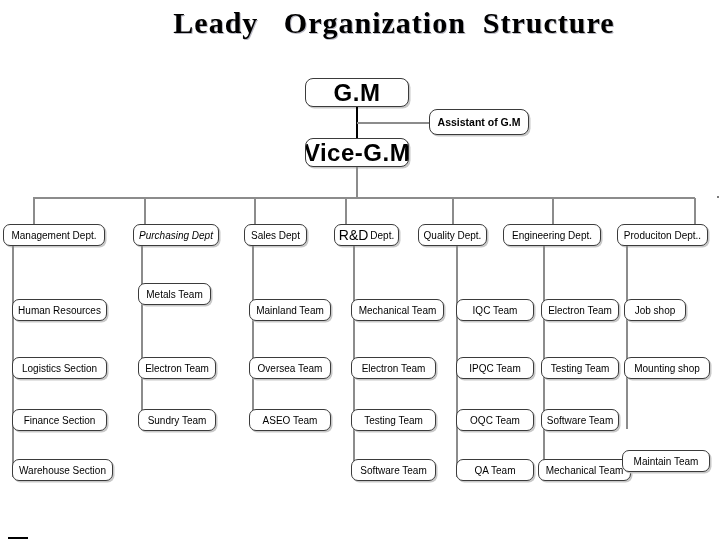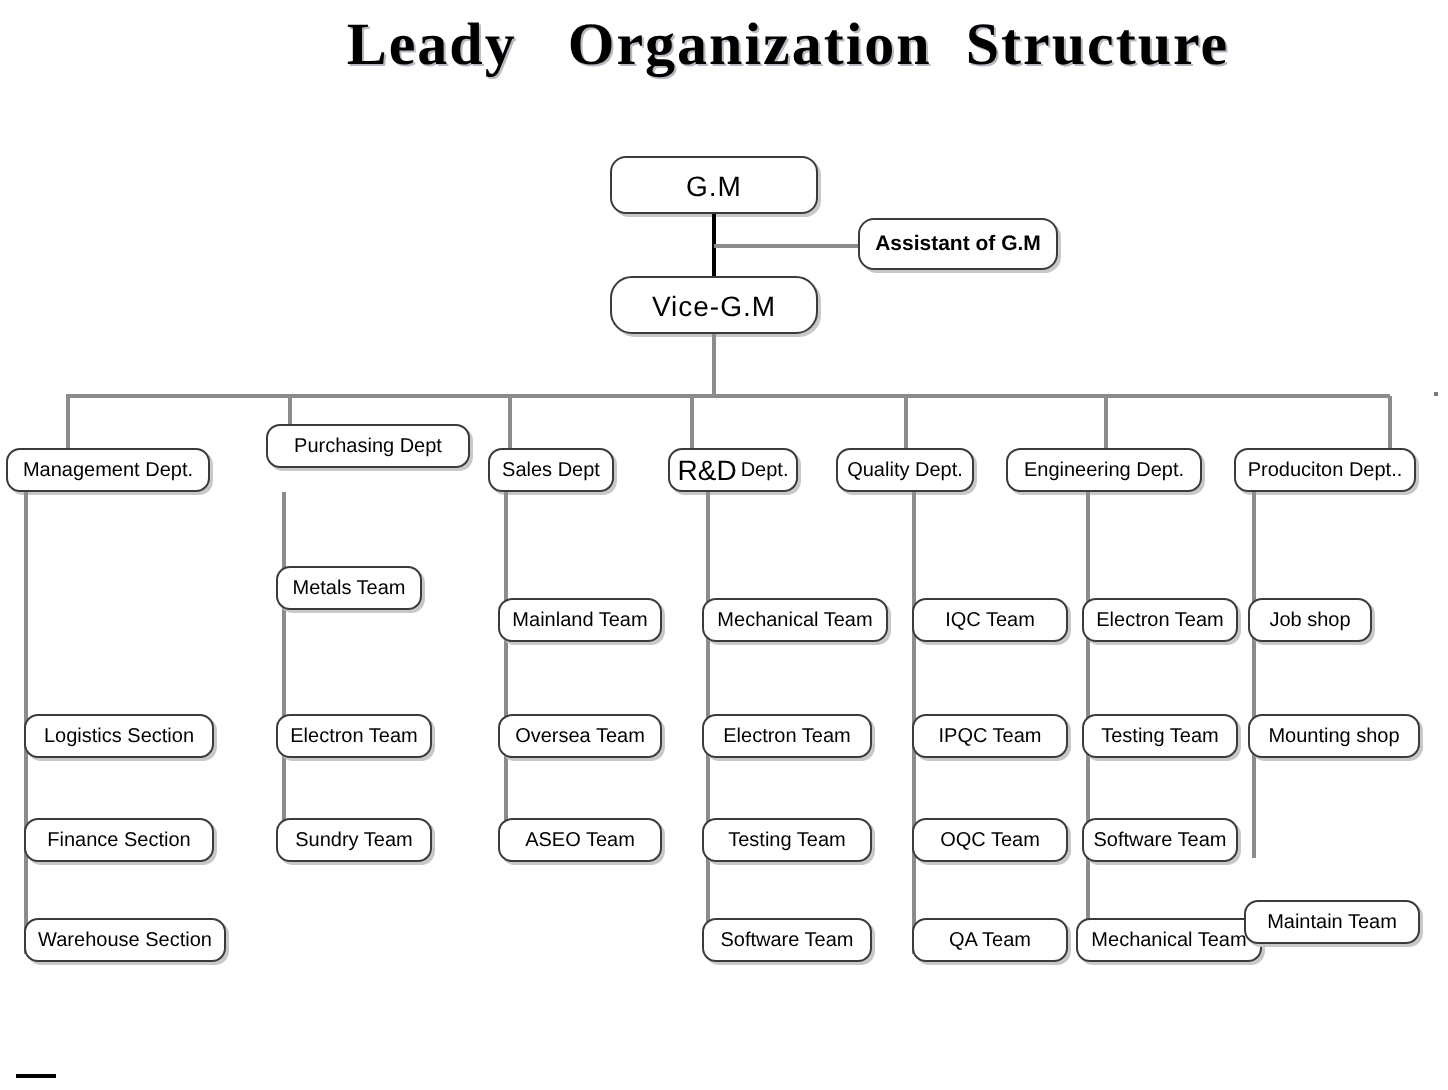--- a/index.html
+++ b/index.html
@@ -43,22 +43,22 @@
     box-shadow: 1.5px 1.5px 0 #c8c8c8;
     display: flex;
     align-items: center;
     justify-content: center;
     color: #000000;
     white-space: nowrap;
     overflow: hidden;
   }
   .node.top {
     border-radius: 8px;
-    font-size: 14px;
-    font-weight: normal;
+    font-size: 24px;
+    font-weight: bold;
     letter-spacing: 0.5px;
   }
   .node.assistant {
     font-size: 10.5px;
     font-weight: bold;
     border-radius: 8px;
   }
   .node.dept {
     font-size: 10px;
     border-radius: 7px;
@@ -102,38 +102,39 @@
   <div class="title">Leady   Organization  Structure</div>
 
   <div class="node top" style="left:305px; top:78px; width:104px; height:29px;">G.M</div>
 
   <div class="line v dark" style="left:356px; top:107px; width:2px; height:31px;"></div>
 
   <div class="line h" style="left:357px; top:122px; width:72px; height:2px;"></div>
 
   <div class="node assistant" style="left:429px; top:109px; width:100px; height:26px;">Assistant of G.M</div>
 
-  <div class="node top" style="left:305px; top:138px; width:104px; height:29px;border-radius:11px;">Vice-G.M</div>
+  <div class="node top" style="left:305px; top:138px; width:104px; height:29px;">Vice-G.M</div>
 
   <div class="line v" style="left:356px; top:167px; width:2px; height:32px;"></div>
 
   <div class="line h" style="left:33px; top:197px; width:662px; height:2px;"></div>
 
   <div class="dot" style="left:717px; top:196px;"></div>
 
   <div class="line v" style="left:33px; top:198px; width:2px; height:26px;"></div>
   <div class="node dept" style="left:3px; top:224px; width:102px; height:22px;">Management Dept.</div>
   <div class="line v" style="left:12px; top:246px; width:2px; height:231px;"></div>
 
+  <div class="node team" style="left:12px; top:299px; width:95px; height:22px;">Human Resources</div>
   <div class="node team" style="left:12px; top:357px; width:95px; height:22px;">Logistics  Section</div>
   <div class="node team" style="left:12px; top:409px; width:95px; height:22px;">Finance  Section</div>
   <div class="node team" style="left:12px; top:459px; width:101px; height:22px;">Warehouse Section</div>
 
   <div class="line v" style="left:144px; top:198px; width:2px; height:26px;"></div>
-  <div class="node dept" style="left:133px; top:212px; width:102px; height:22px;">Purchasing Dept</div>
+  <div class="node dept" style="left:133px; top:224px; width:86px; height:22px;font-style:italic;">Purchasing Dept</div>
   <div class="line v" style="left:141px; top:246px; width:2px; height:180px;"></div>
 
   <div class="node team" style="left:138px; top:283px; width:73px; height:22px;">Metals Team</div>
   <div class="node team" style="left:138px; top:357px; width:78px; height:22px;">Electron Team</div>
   <div class="node team" style="left:138px; top:409px; width:78px; height:22px;">Sundry Team</div>
 
   <div class="line v" style="left:254px; top:198px; width:2px; height:26px;"></div>
   <div class="node dept" style="left:244px; top:224px; width:63px; height:22px;">Sales Dept</div>
   <div class="line v" style="left:252px; top:246px; width:2px; height:180px;"></div>
 

